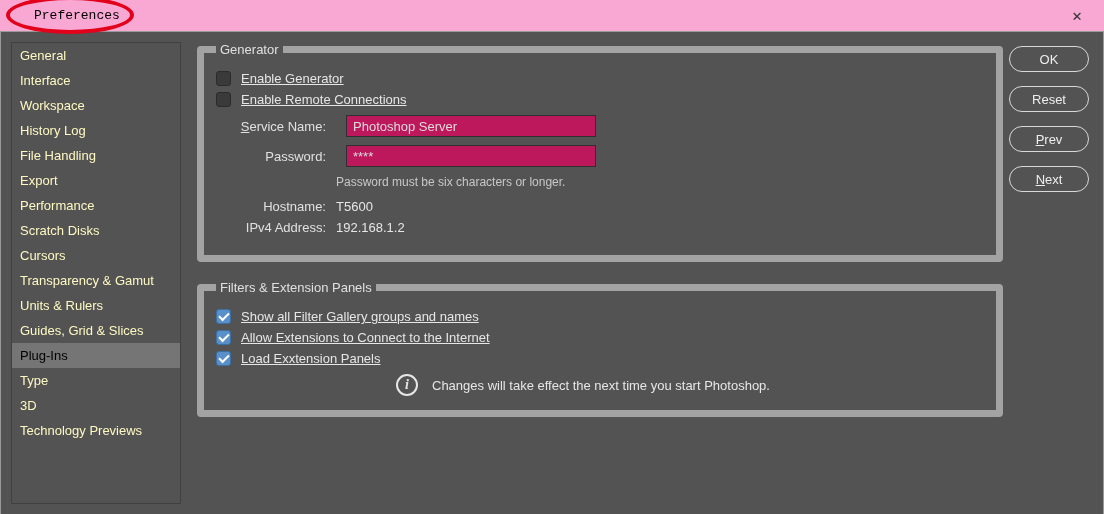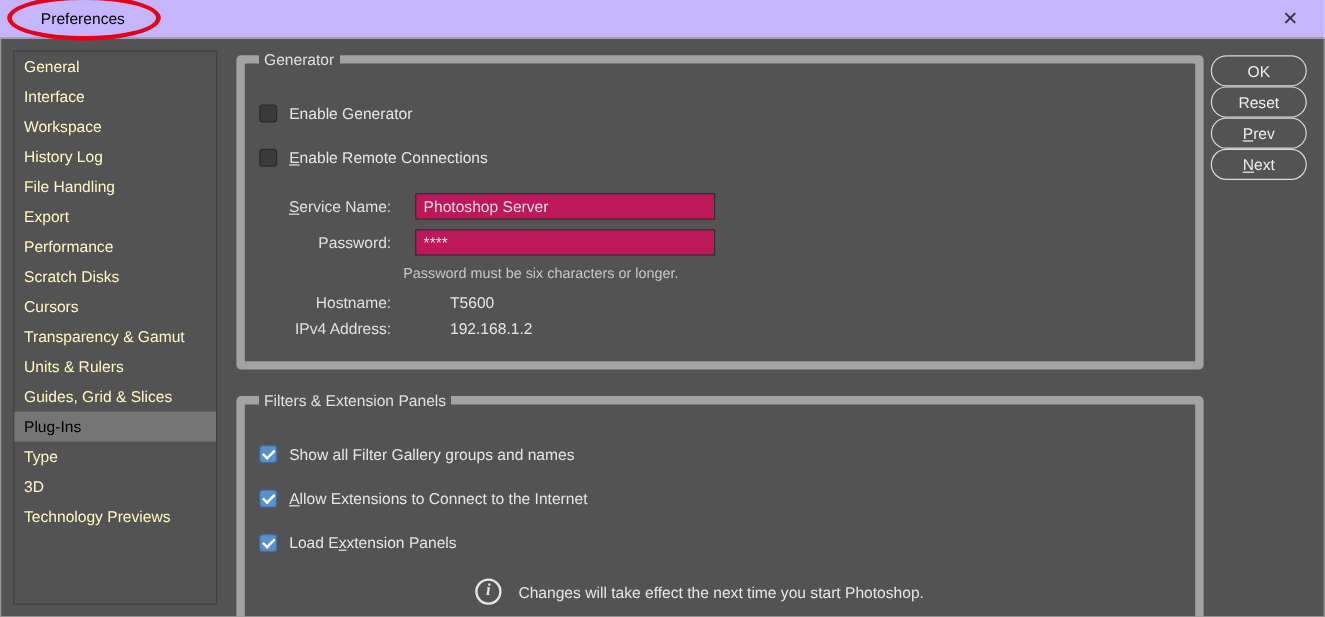--- a/index.html
+++ b/index.html
@@ -14,24 +14,25 @@
     .window {
       width: 1104px;
       background: #fff;
     }
     .titlebar {
       height: 32px;
       display: flex;
       align-items: center;
       justify-content: space-between;
       padding: 0 14px 0 34px;
-      background: #c4b5fd;
+      background: #f9a8d4;
       color: #000;
       border-bottom: 1px solid #999;
       position: relative;
+      font-family: Liberation Mono, monospace;
     }
     .titlebar-title { font-size: 13px; }
     .titlebar-close {
       font-size: 16px;
       color: #333;
       cursor: pointer;
       padding: 4px 8px;
     }
     .annotation-circle {
       position: absolute;
@@ -73,20 +74,21 @@
     }
     .main-pane {
       flex: 1;
       padding: 0 6px;
       min-width: 0;
     }
     .right-buttons {
       width: 80px;
       display: flex;
       flex-direction: column;
+      gap: 14px;
       padding-top: 4px;
       align-items: stretch;
     }
     .pill-btn {
       background: #535353;
       border: 1px solid #d9d9d9;
       color: #eee;
       font-size: 13px;
       height: 26px;
       border-radius: 16px;
@@ -103,21 +105,22 @@
       position: relative;
     }
     fieldset.group > legend {
       padding: 0 4px;
       color: #e0e0e0;
       font-size: 13px;
     }
     .row {
       display: flex;
       align-items: center;
-      margin: 22px 0;
+      margin: 6px 0;
+      text-decoration: underline;
     }
     .chk {
       width: 15px;
       height: 15px;
       border-radius: 3px;
       border: 1px solid #2b2b2b;
       background: #3a3a3a;
       margin-right: 10px;
       display: inline-flex;
       align-items: center;
@@ -159,21 +162,20 @@
     }
     .hint {
       color: #c8c8c8;
       font-size: 12px;
       margin-left: 120px;
     }
     .static-row {
       display: flex;
       align-items: center;
       margin: 6px 0;
-      gap: 39px;
     }
     .static-label {
       width: 110px;
       text-align: right;
       margin-right: 10px;
       color: #e0e0e0;
     }
     .static-value { color: #e6e6e6; }
     .info-icon {
       width: 22px;

